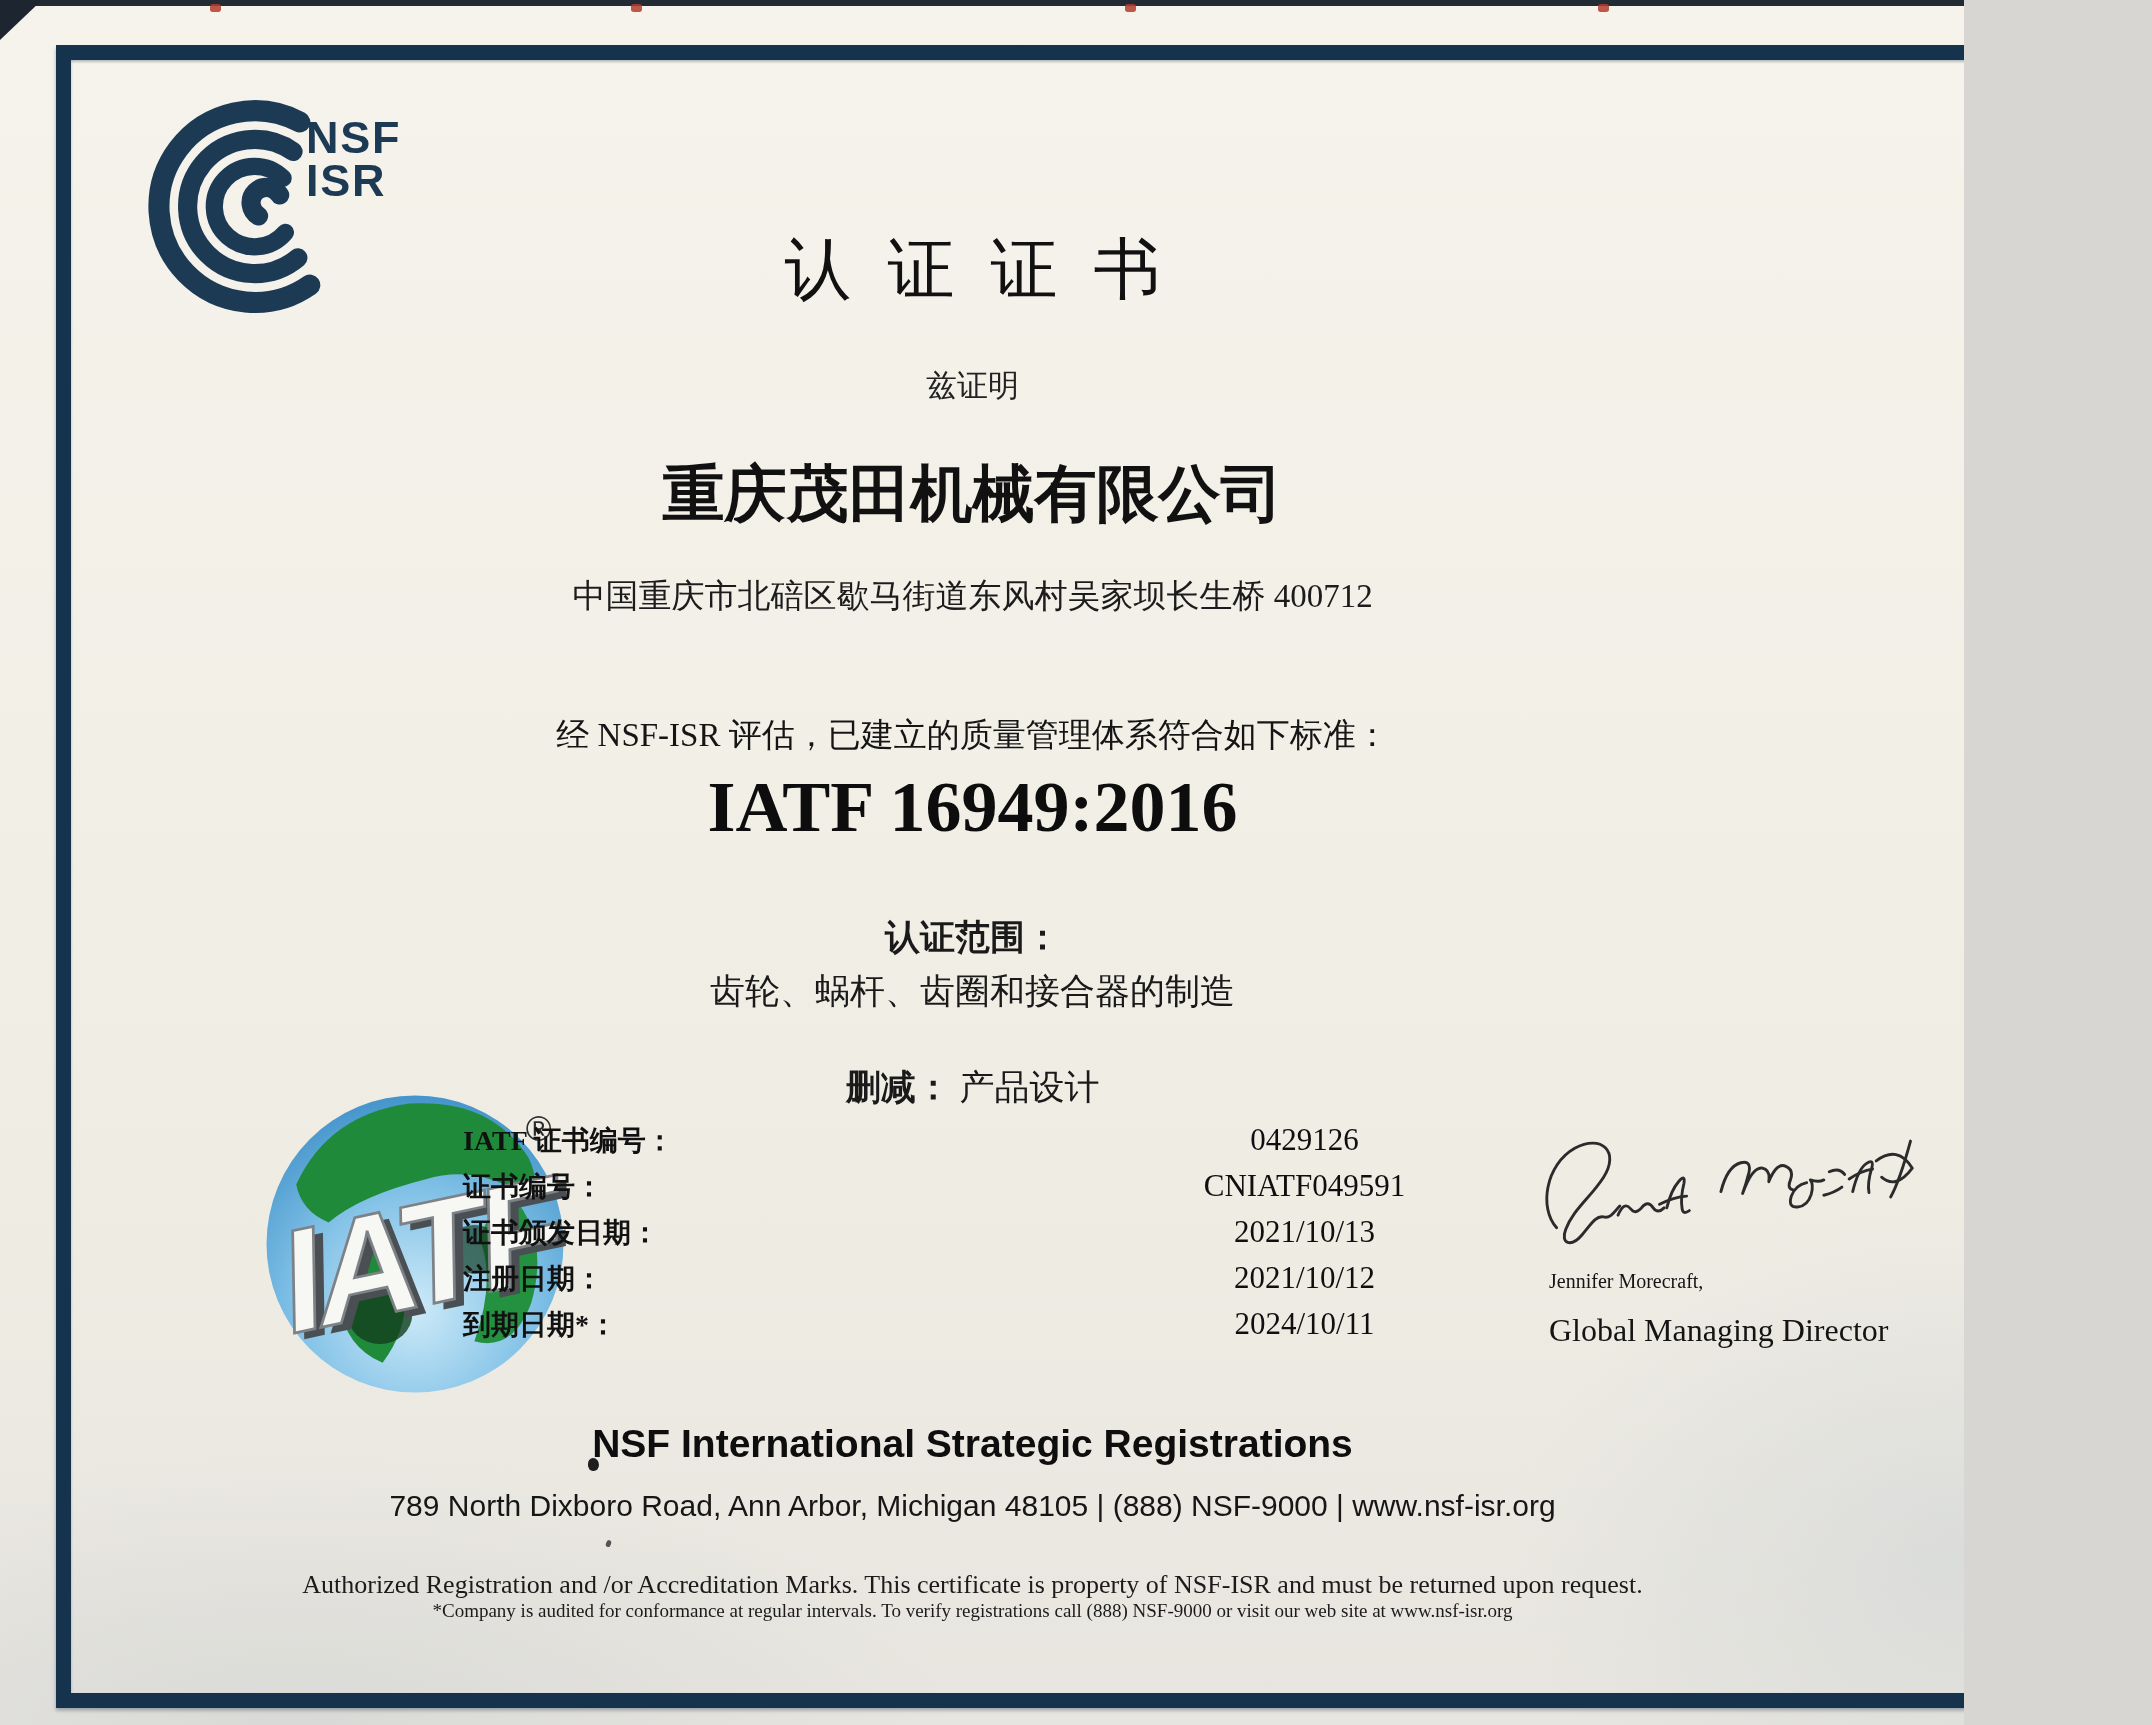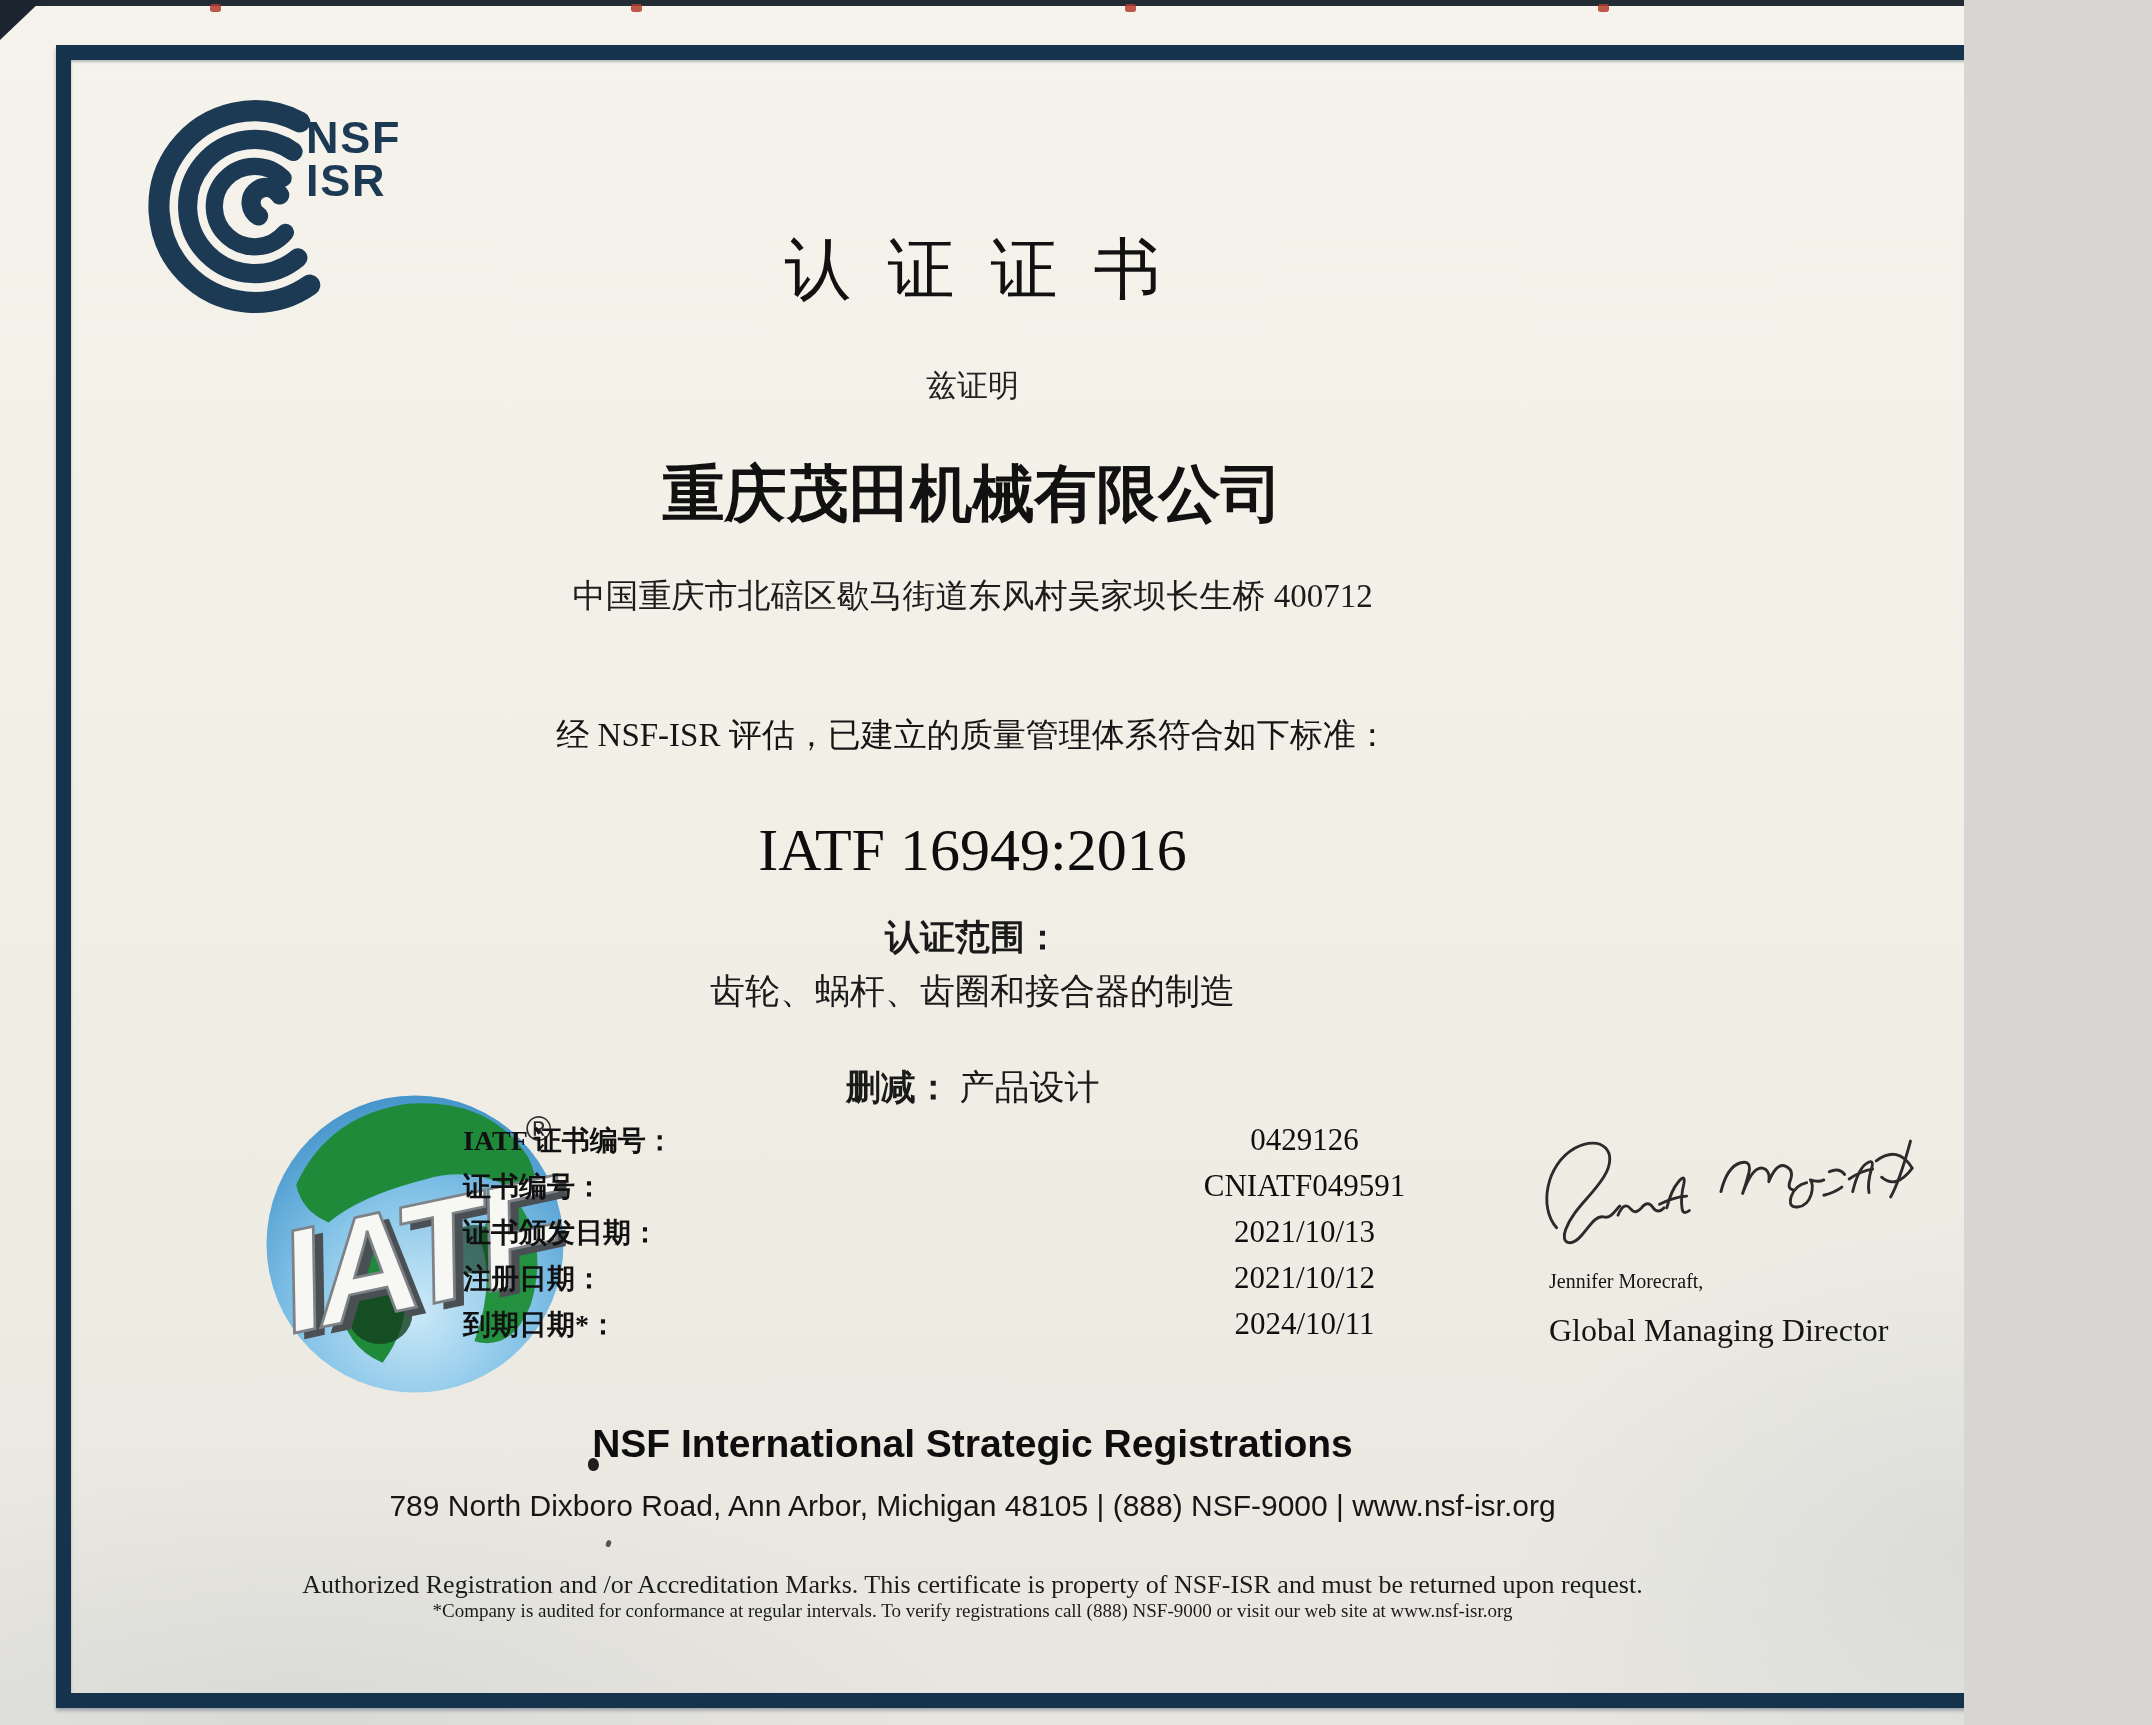--- a/index.html
+++ b/index.html
@@ -24,21 +24,21 @@
   
   .nsf-logo{position:absolute;left:145px;top:80px;}
   .nsf-logo-text{position:absolute;left:306px;top:116px;font-family:"Liberation Sans",sans-serif;
     font-weight:800;font-size:45px;line-height:43px;color:#1d3a55;letter-spacing:1.8px;text-align:left;}
   
   .cert-title{position:absolute;top:224px;font-size:67px;font-weight:400;letter-spacing:36px;text-indent:36px;color:#111;}
   .certify{position:absolute;top:365px;font-size:31px;color:#222;}
   .company-name{position:absolute;top:452px;font-size:62px;font-weight:700;color:#111;}
   .company-address{position:absolute;top:574px;font-size:33px;color:#1c1c1c;}
   .intro{position:absolute;top:713px;font-size:33px;color:#151515;}
-  .standard{position:absolute;top:816px;font-size:60px;font-weight:400;font-family:"Liberation Serif",serif;color:#0d0d0d;}
+  .standard{position:absolute;top:766px;font-size:72px;font-weight:700;font-family:"Liberation Serif",serif;color:#0d0d0d;}
   .scope-heading{position:absolute;top:914px;font-size:35px;font-weight:700;}
   .scope-desc{position:absolute;top:968px;font-size:35px;}
   .exclusion{position:absolute;top:1064px;font-size:35px;}
   .exclusion b{font-weight:800;}
   
   .details{position:absolute;left:463px;top:1122px;display:grid;grid-template-columns:561px 561px;
     row-gap:8.1px;font-size:28px;text-align:left;}
   .details .lbl{font-weight:700;color:#111;}
   .details .val{font-family:"Liberation Serif",serif;font-size:31px;text-align:center;color:#0f0f0f;}
   

